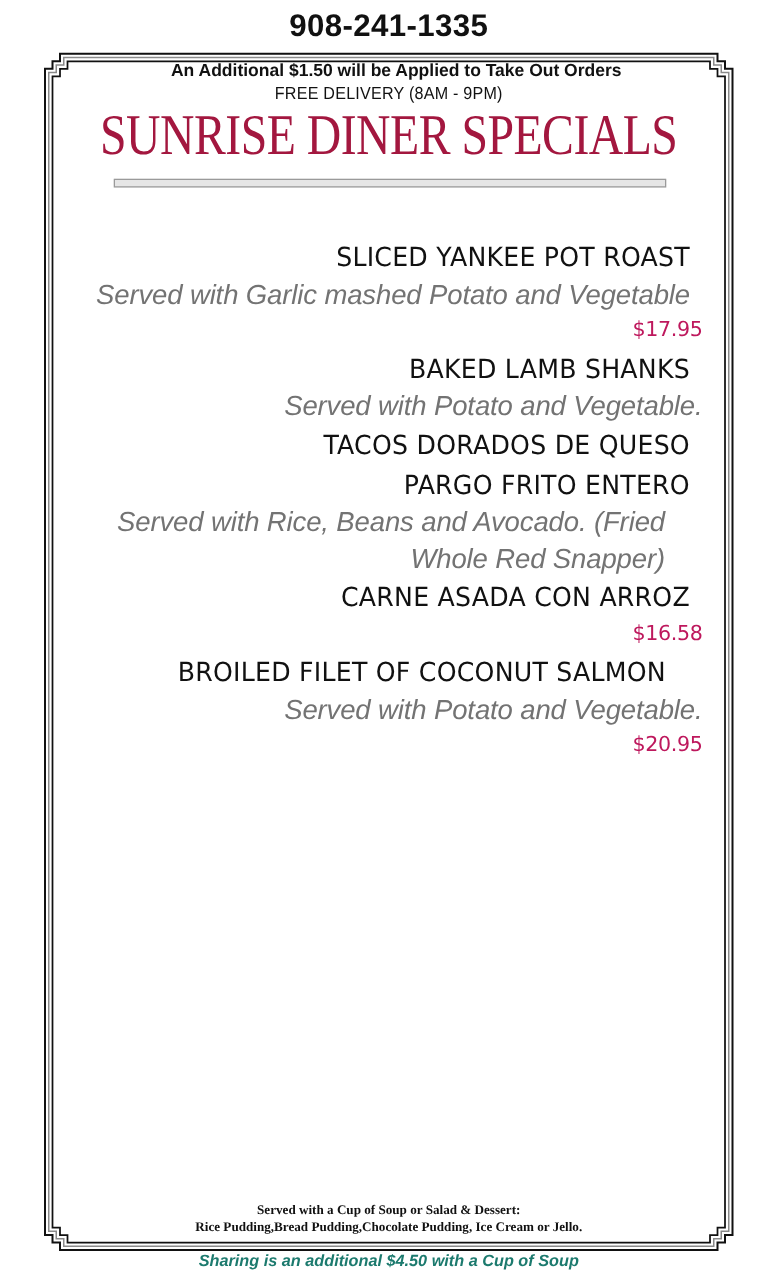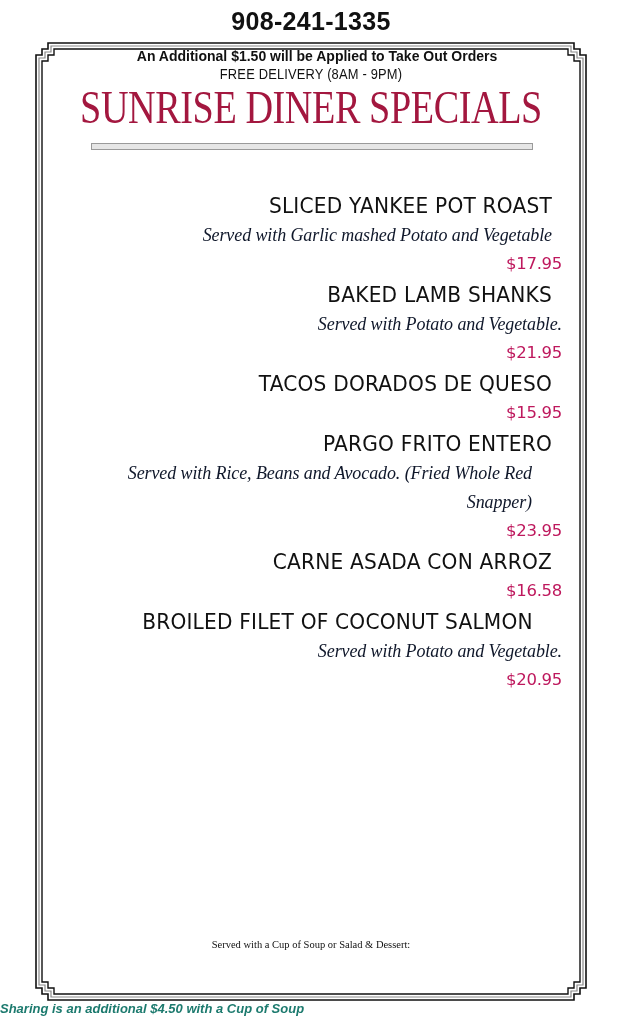--- a/index.html
+++ b/index.html
@@ -88,50 +88,50 @@
       margin: 0 0 2px 0;
     }
     .item-name {
       font-family: "DejaVu Sans", sans-serif;
       font-size: 21px;
       line-height: 30px;
       letter-spacing: 0.2px;
       transform: scaleX(0.96);
     }
     .item-desc {
-      font-family: Liberation Serif, serif;
+      font-family: Liberation Sans, sans-serif;
       font-style: italic;
       font-weight: normal;
-      font-size: 18px;
+      font-size: 22px;
       line-height: 29px;
-      color: #0f172a;
+      color: #737373;
       letter-spacing: -0.1px;
     }
     .item-price {
       font-family: "DejaVu Sans", sans-serif;
       font-size: 16.5px;
       line-height: 28px;
       color: #be185d;
       letter-spacing: -0.3px;
     }
     .footer-note {
       position: absolute;
       left: 0; right: 0;
-      top: 938px;
+      top: 962px;
       text-align: center;
       font-family: "Liberation Serif", serif;
-      font-weight: normal;
+      font-weight: bold;
       font-size: 10.5px;
       line-height: 14px;
     }
     .sharing {
       position: absolute;
       left: 0; right: 0;
       top: 1001px;
-      text-align: left;
+      text-align: center;
       font-family: "Liberation Sans", sans-serif;
       font-weight: bold;
       font-style: italic;
       font-size: 13px;
       line-height: 16px;
     }
   </style>
 </head>
 <body>
 
@@ -153,39 +153,37 @@
 
 <div class="items">
   <div class="item">
     <div class="item-name">SLICED YANKEE POT ROAST</div>
     <div class="item-desc" style="padding:0 10px;">Served with Garlic mashed Potato and Vegetable</div>
     <div class="item-price">$17.95</div>
   </div>
   <div class="item">
     <div class="item-name">BAKED LAMB SHANKS</div>
     <div class="item-desc">Served with Potato and Vegetable.</div>
-    <div class="item-price">$21.95</div>
   </div>
   <div class="item">
     <div class="item-name">TACOS DORADOS DE QUESO</div>
-    <div class="item-price">$15.95</div>
   </div>
   <div class="item">
     <div class="item-name">PARGO FRITO ENTERO</div>
     <div class="item-desc" style="padding:0 30px;">Served with Rice, Beans and Avocado. (Fried Whole Red Snapper)</div>
-    <div class="item-price">$23.95</div>
   </div>
   <div class="item">
     <div class="item-name">CARNE ASADA CON ARROZ</div>
     <div class="item-price">$16.58</div>
   </div>
   <div class="item">
     <div class="item-name" style="padding:0 20px;">BROILED FILET OF COCONUT SALMON</div>
     <div class="item-desc">Served with Potato and Vegetable.</div>
     <div class="item-price">$20.95</div>
   </div>
 </div>
 
 <div class="footer-note">
   <div>Served with a Cup of Soup or Salad &amp;  Dessert:</div>
+  <div>Rice Pudding,Bread Pudding,Chocolate Pudding, Ice Cream or Jello.</div>
 </div>
 
 <div class="sharing" style="color:#1c7a6e;">Sharing is an additional $4.50 with a Cup of Soup</div>
 
 </body></html>

